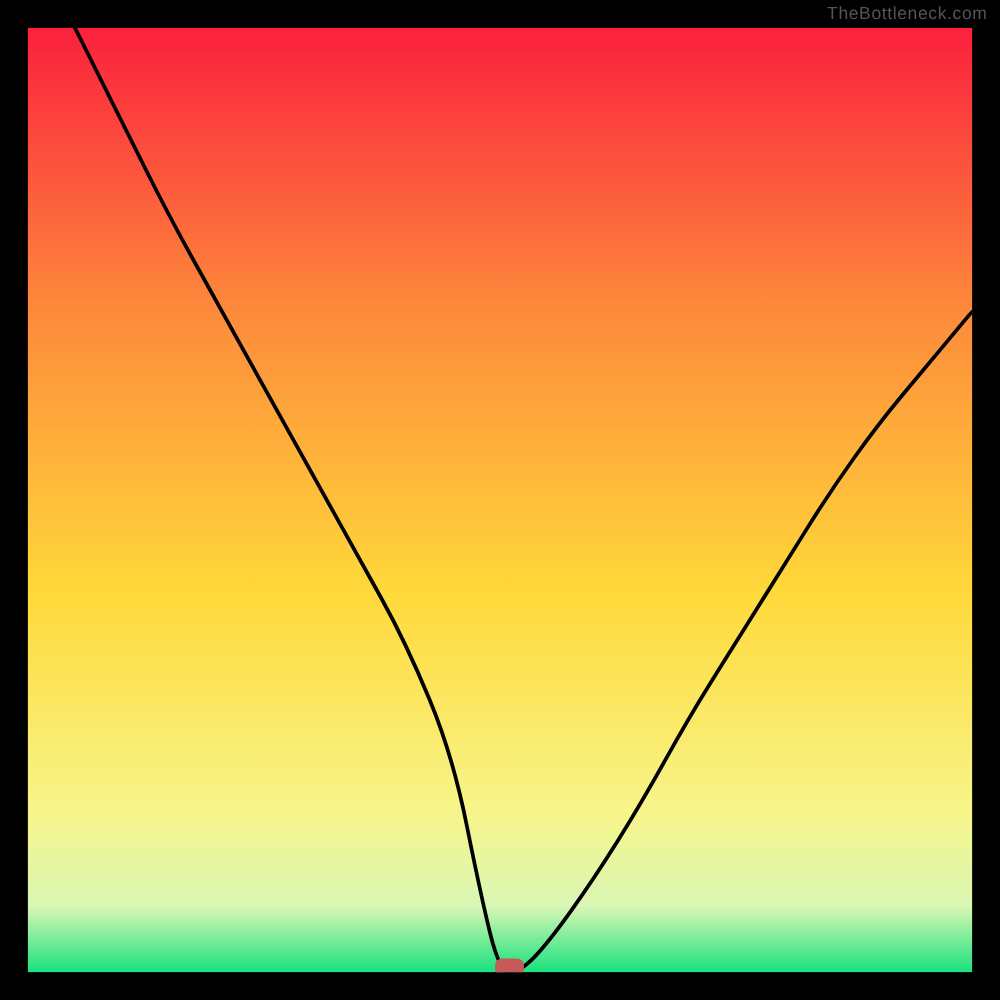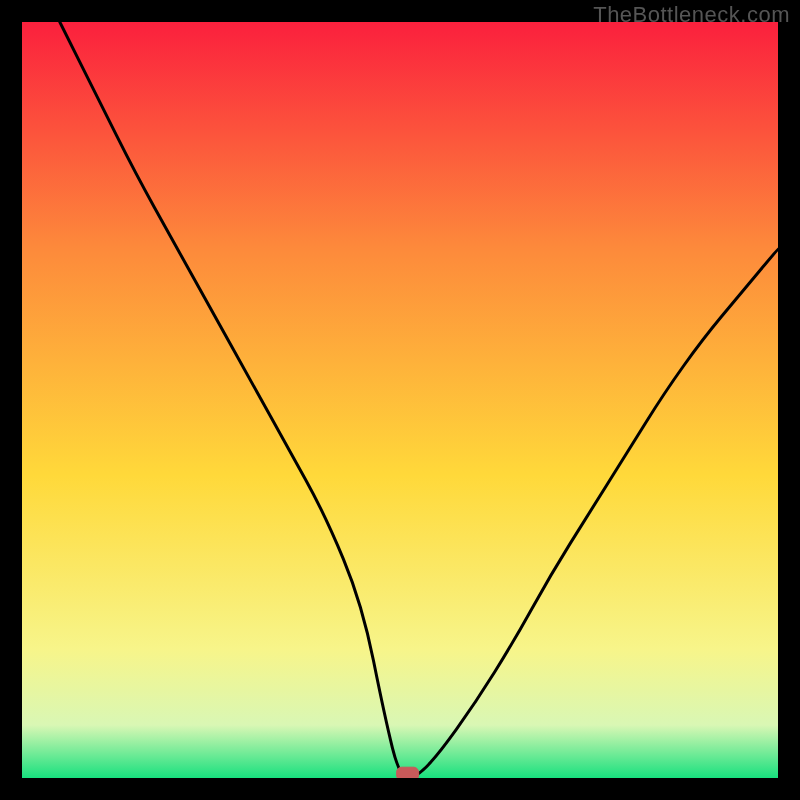--- a/index.html
+++ b/index.html
@@ -15,21 +15,21 @@
     position: relative;
     width: 800px;
     height: 800px;
     background: #000;
   }
   .watermark {
     position: absolute;
     top: 2px;
     right: 10px;
     color: #555;
-    font-size: 22px;
+    font-size: 14px;
     font-weight: 500;
     letter-spacing: 0.5px;
     z-index: 50;
   }
   .plot-area {
     position: absolute;
     left: 22px;
     top: 22px;
     width: 756px;
     height: 756px;

